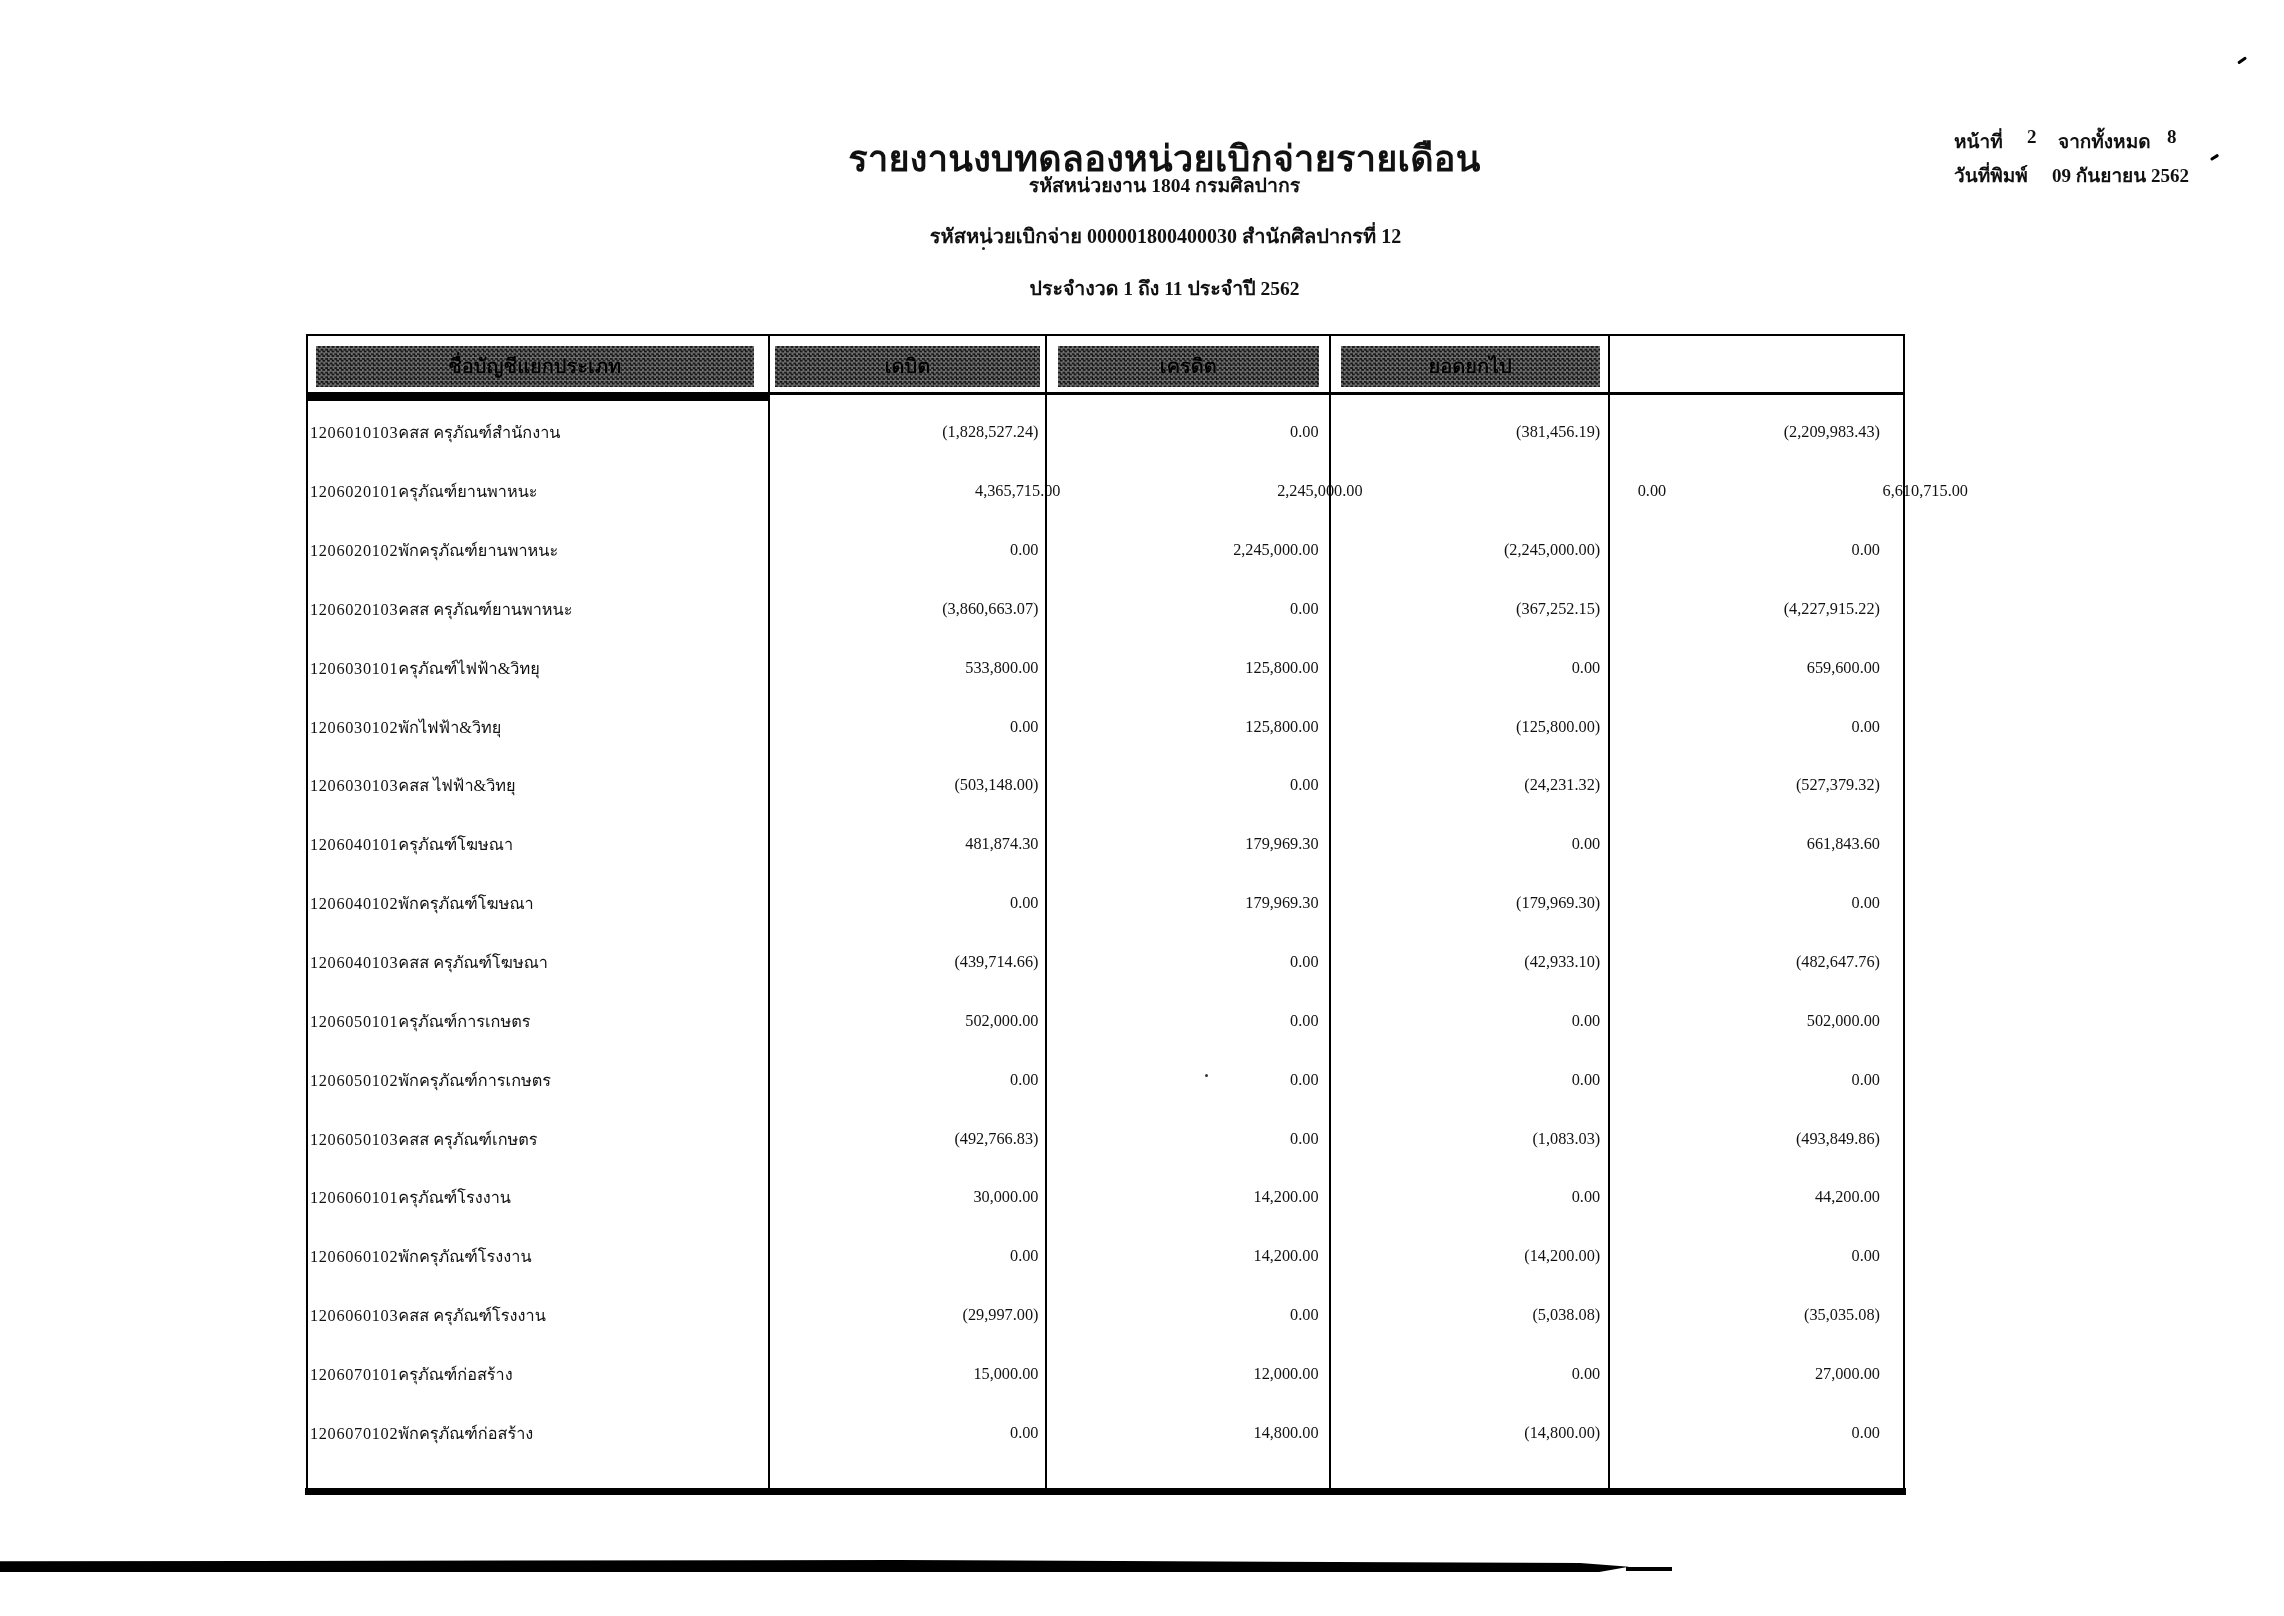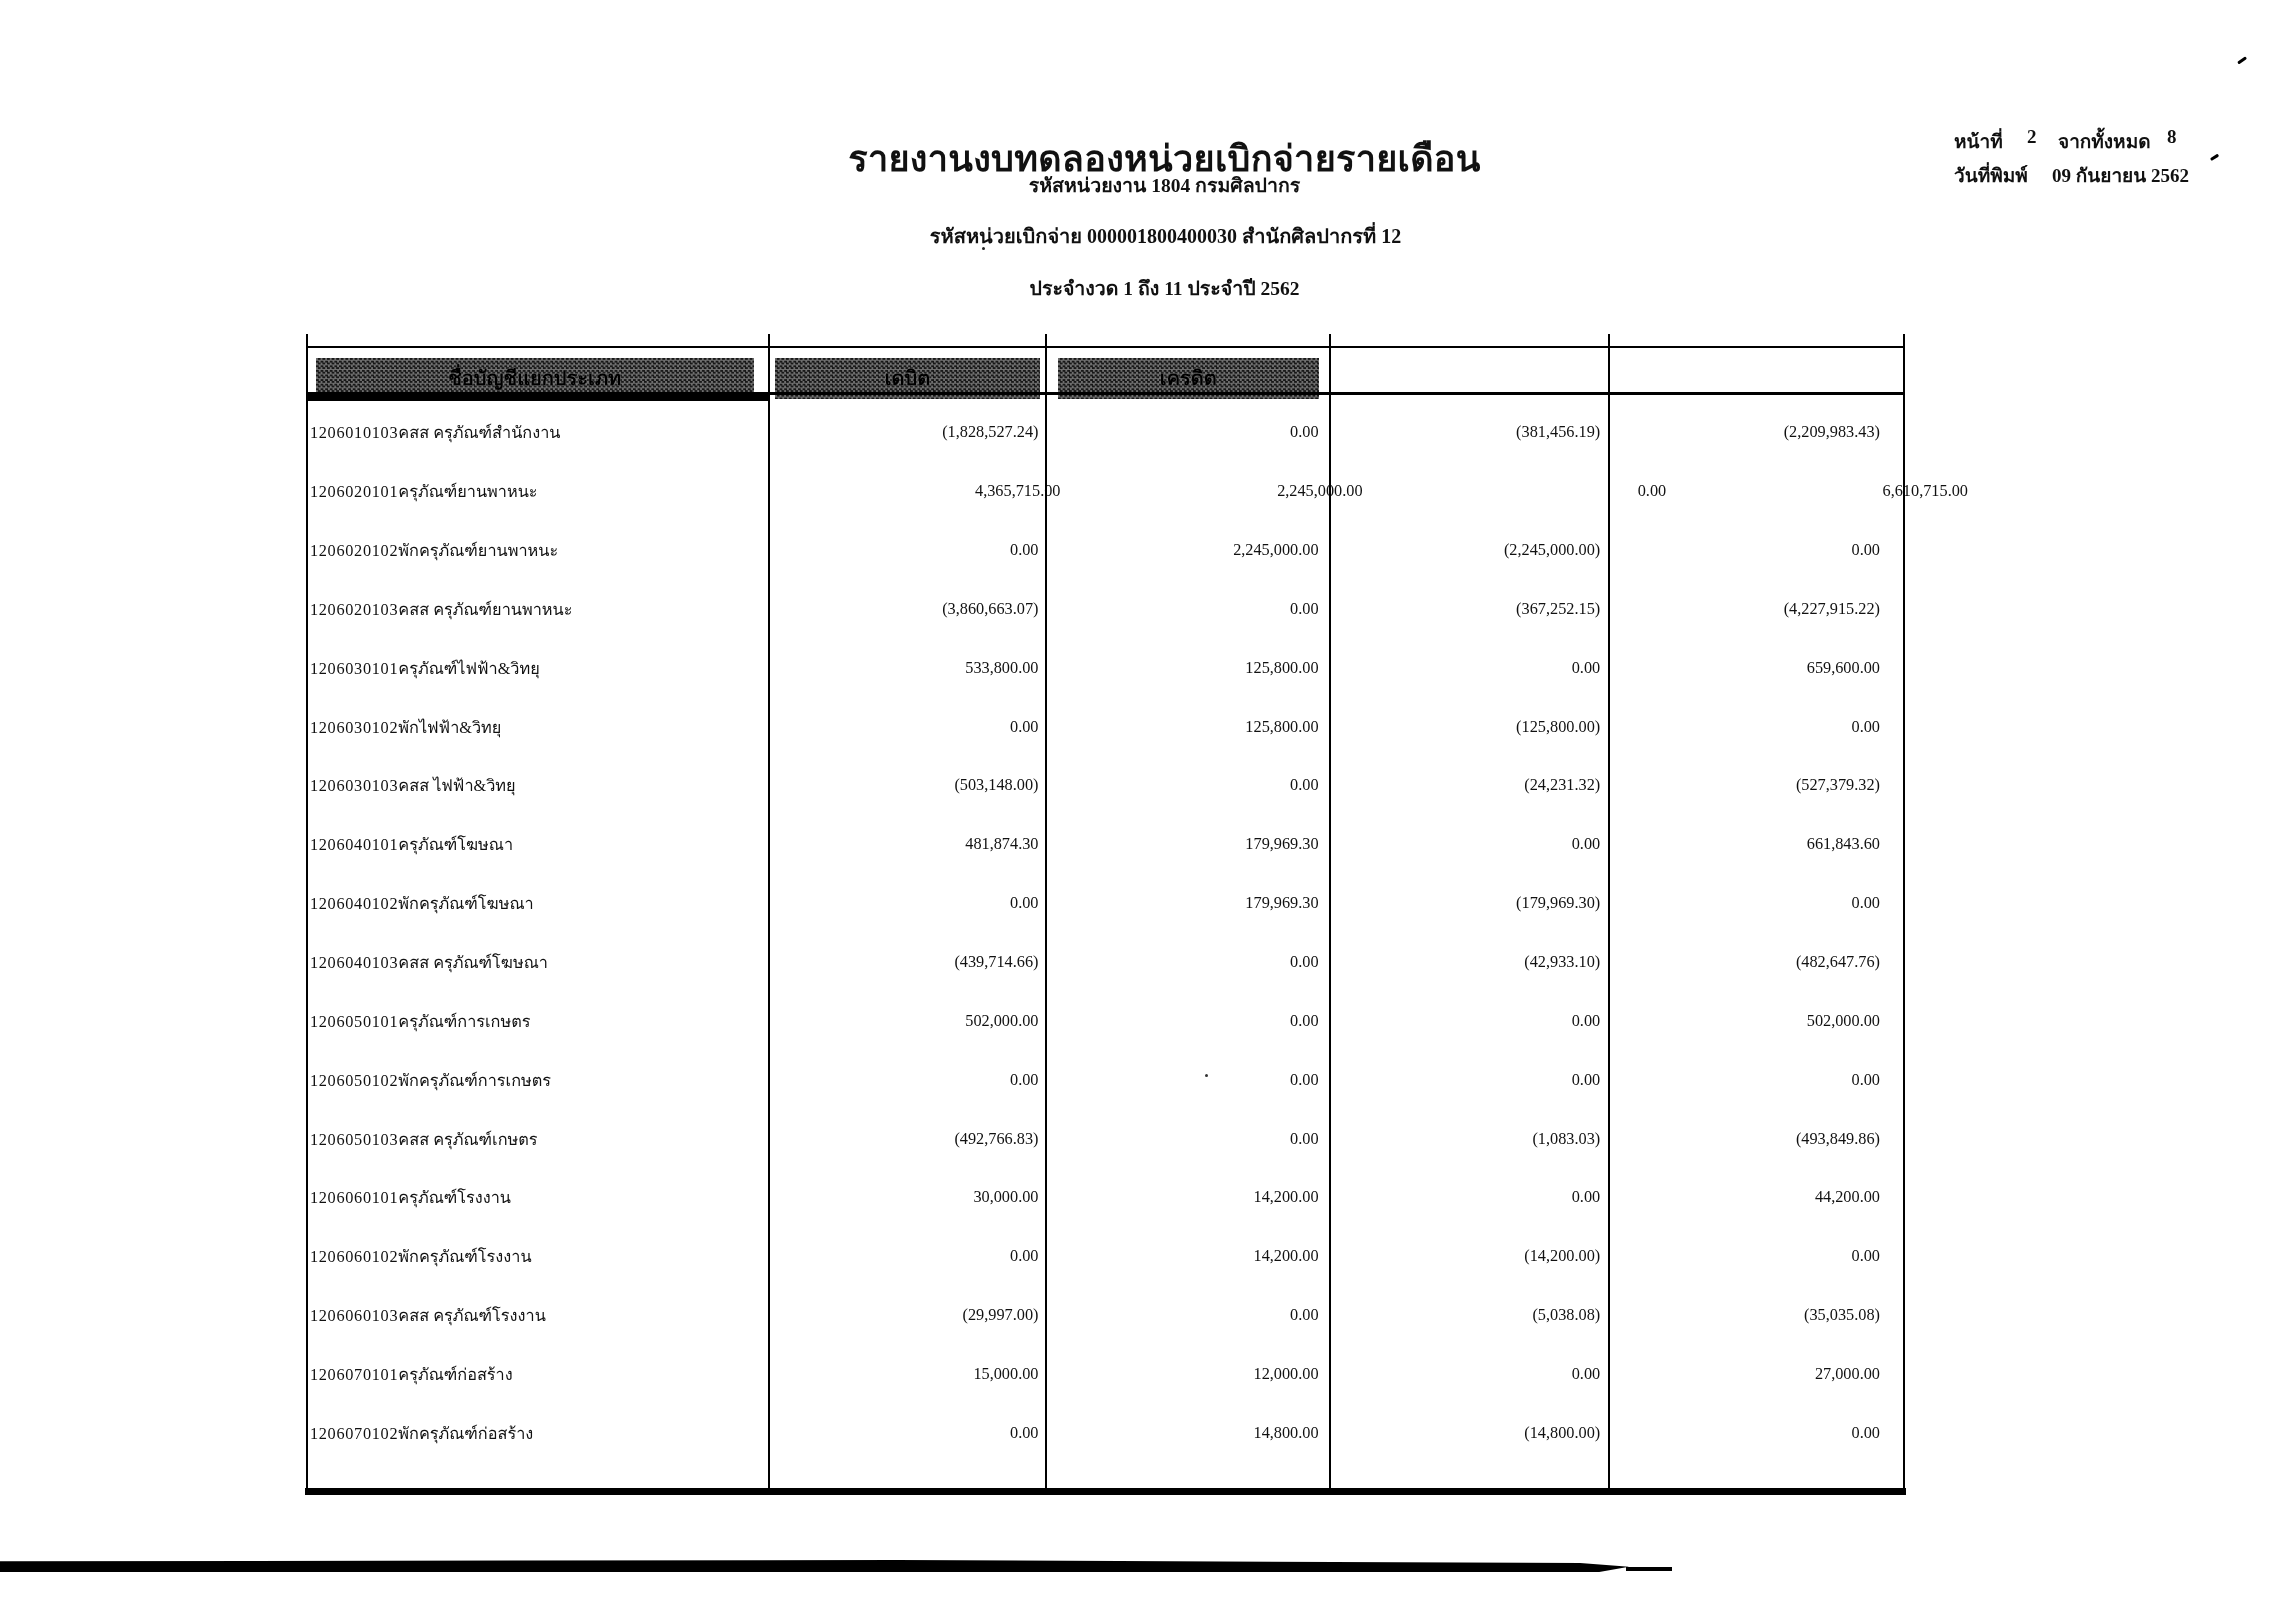--- a/index.html
+++ b/index.html
@@ -21,21 +21,21 @@
   .pi-l2{height:26px;position:relative;margin-top:7.8px;}
   .pi-page-label{left:0;}
   .pi-page-num{left:73px;}
   .pi-of-label{left:104px;}
   .pi-total{left:213px;}
   .pi-date-label{left:0;}
   .pi-date{left:98px;}
   
   .gl-table{position:absolute;left:306px;top:334px;width:1599px;height:1160px;}
   .thead{
-    position:absolute;left:0;top:12px;width:1599px;height:59px;
+    position:absolute;left:0;top:0;width:1599px;height:59px;
     border-top:2px solid #000;
     display:grid;grid-template-columns:462px 277px 284px 279px 297px;
     box-sizing:border-box;
   }
   .hcell{box-sizing:border-box;padding:9.8px 7.8px 6.5px 7.8px;}
   .hcell:nth-child(1){padding-left:9.8px;padding-right:14.3px;}
   .hcell:nth-child(2){padding-left:7.2px;padding-right:5.2px;}
   .hcell:nth-child(3){padding-left:13px;padding-right:10.4px;}
   .hcell:nth-child(4){padding-left:11.7px;padding-right:8.5px;}
   .hcell:nth-child(5){padding-left:12.4px;padding-right:47px;}
@@ -111,20 +111,23 @@
   <div class="thead">
     <div class="hcell">
         <div class="hblock">ชื่อบัญชีแยกประเภท</div>
       </div>
     <div class="hcell">
         <div class="hblock">เดบิต</div>
       </div>
     <div class="hcell">
         <div class="hblock">เครดิต</div>
       </div>
+    <div class="hcell">
+        <div class="hblock">ยอดยกไป</div>
+      </div>
   </div>
   <div class="head-underline"></div>
   <div class="head-underline-thick"></div>
 
   <div class="tbody" id="tbody">
       <div class="trow" style="top: 68px;">
         <div class="cell c-name">
           <span class="code">1206010103</span>
           <span class="acct">คสส ครุภัณฑ์สำนักงาน</span>
         </div>

